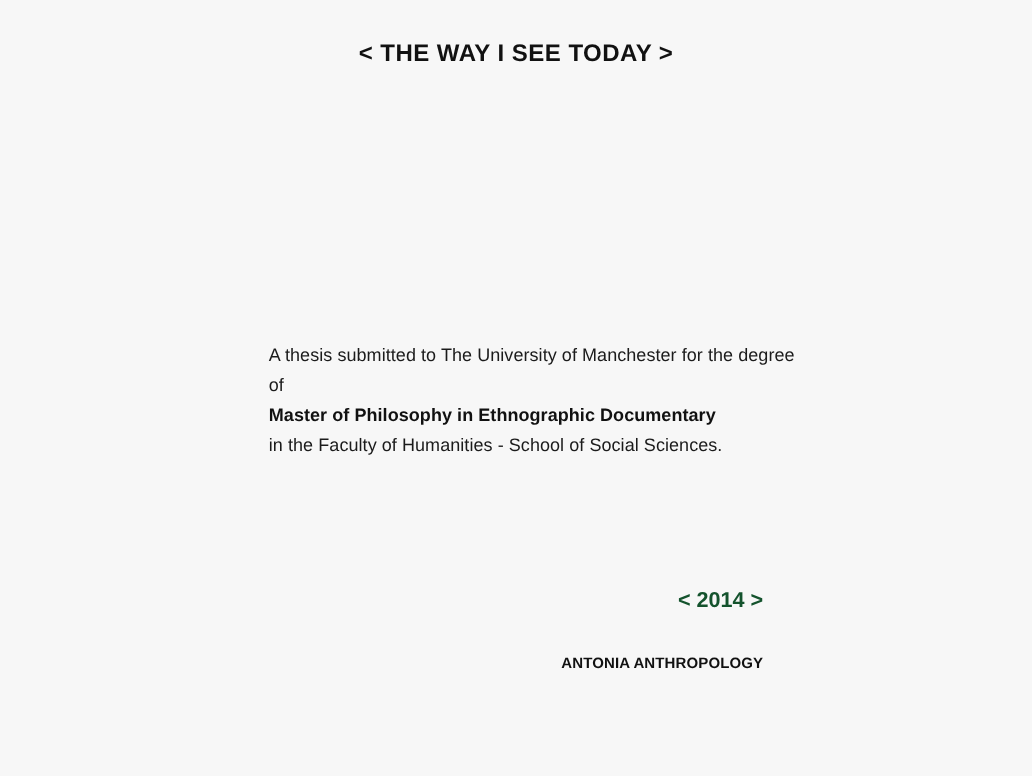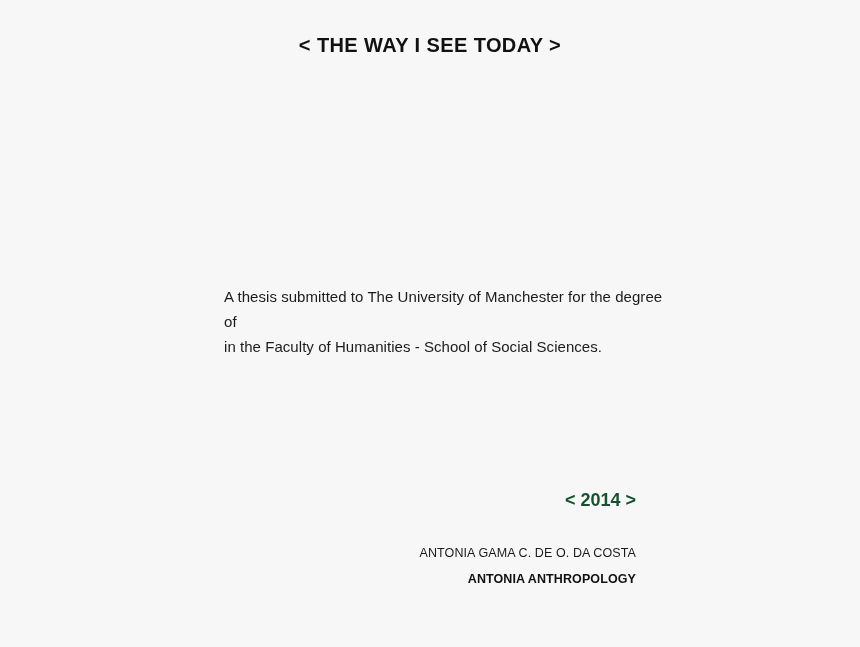--- a/index.html
+++ b/index.html
@@ -93,23 +93,23 @@
 </head>
 <body>
 
 <div class="page">
 
   <div class="title">&lt; THE WAY I SEE TODAY &gt;</div>
 
 
   <div class="thesis-block">
     <div class="thesis-line">A thesis submitted to The University of Manchester for the degree of</div>
+    <div class="thesis-line strong">Master of Philosophy in Ethnographic Documentary</div>
     <div class="thesis-line">in the Faculty of Humanities - School of Social Sciences.</div>
   </div>
 
   <div class="year">&lt; 2014 &gt;</div>
 
   <div class="author-block">
-    <div class="author-line">ANTONIA GAMA C. DE O. DA COSTA</div>
     <div class="author-line bold">ANTONIA ANTHROPOLOGY</div>
   </div>
 
 </div>
 
 </body></html>

